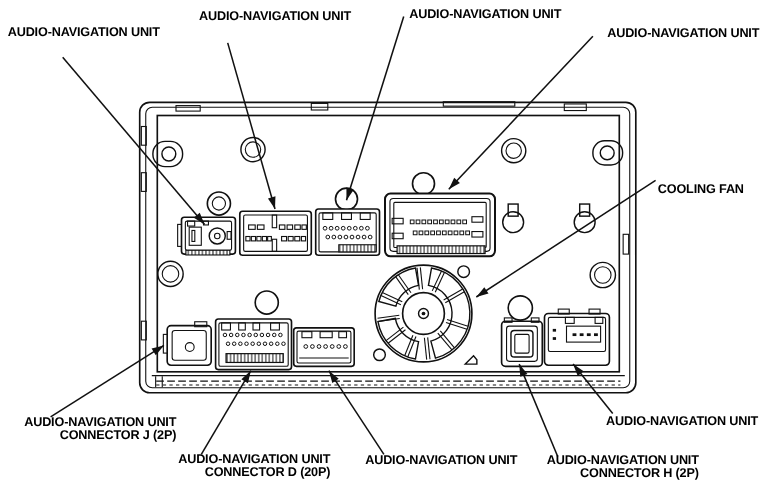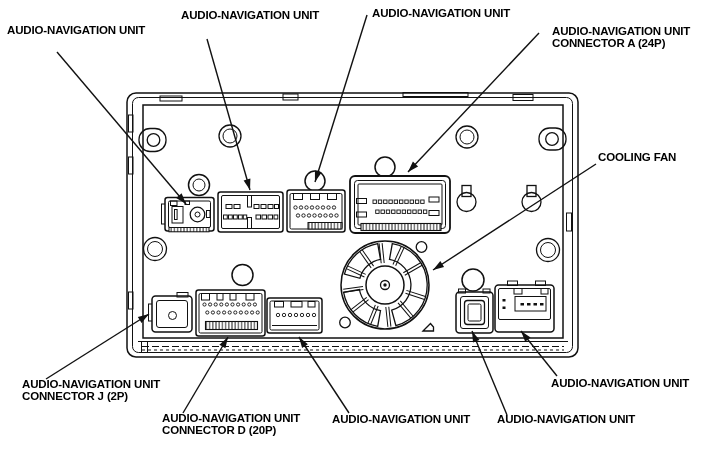--- a/index.html
+++ b/index.html
@@ -1,20 +1,20 @@
 <!DOCTYPE html>
 <html><head>
 <meta charset="utf-8">
 <title>Audio-Navigation Unit Connectors</title>
 <style>
   html,body{margin:0;padding:0;background:#fff;}
   .stage{position:relative;width:712px;height:452px;background:#fff;overflow:hidden;
          font-family:"Liberation Sans",sans-serif;}
   .lbl{position:absolute;font:bold 11.5px/12.4px "Liberation Sans",sans-serif;
-       color:#000;white-space:nowrap;letter-spacing:-0.15px;}
+       color:#000;white-space:nowrap;letter-spacing:-0.15px;text-align:right;}
   svg{position:absolute;left:0;top:0;}
   .s  {stroke:#111;fill:none;stroke-width:1.3;}
   .sf {stroke:#111;fill:#fff;stroke-width:1.5;}
   .s2 {stroke:#111;fill:#fff;stroke-width:1.8;}
   .th {stroke:#111;fill:none;stroke-width:1;}
   .pin{stroke:#111;fill:none;stroke-width:.9;}
   .ln {stroke:#111;stroke-width:1.4;fill:none;}
   .ah {fill:#111;stroke:none;}
 </style>
 </head>
@@ -356,36 +356,36 @@
   <div>AUDIO-NAVIGATION UNIT</div>
 </div>
 <div class="lbl" style="left:181px;top:9px">
   <div>AUDIO-NAVIGATION UNIT</div>
 </div>
 <div class="lbl" style="left:372px;top:7px">
   <div>AUDIO-NAVIGATION UNIT</div>
 </div>
 <div class="lbl" style="left:552px;top:25px">
   <div>AUDIO-NAVIGATION UNIT</div>
-  <div>CONNECTOR A (24P)</div>
-</div>
-<div class="lbl" style="left:598px;top:151px">
+</div>
+<div class="lbl" style="left:598px;top:166px">
   <div>COOLING FAN</div>
 </div>
 <div class="lbl" style="left:22px;top:378px">
   <div>AUDIO-NAVIGATION UNIT</div>
   <div>CONNECTOR J (2P)</div>
 </div>
 <div class="lbl" style="left:162px;top:412px">
   <div>AUDIO-NAVIGATION UNIT</div>
   <div>CONNECTOR D (20P)</div>
 </div>
 <div class="lbl" style="left:332px;top:413px">
   <div>AUDIO-NAVIGATION UNIT</div>
 </div>
 <div class="lbl" style="left:497px;top:413px">
   <div>AUDIO-NAVIGATION UNIT</div>
+  <div>CONNECTOR H (2P)</div>
 </div>
 <div class="lbl" style="left:551px;top:377px">
   <div>AUDIO-NAVIGATION UNIT</div>
 </div>
 
 </div>
 
 </body></html>

